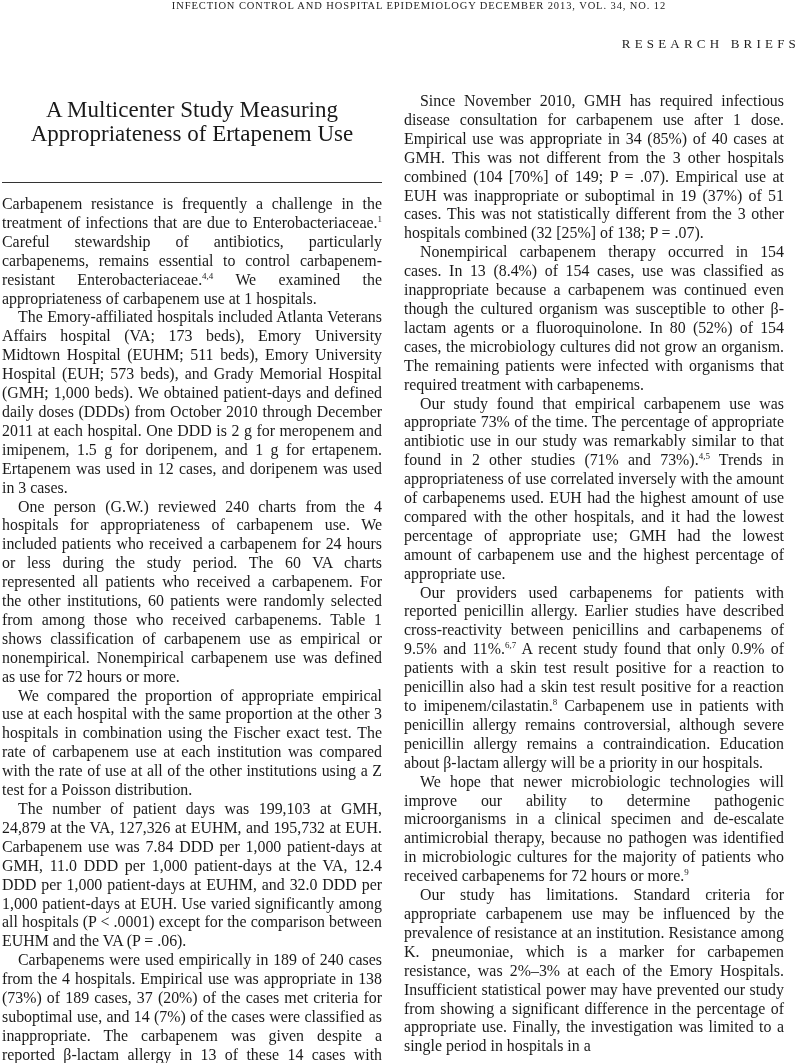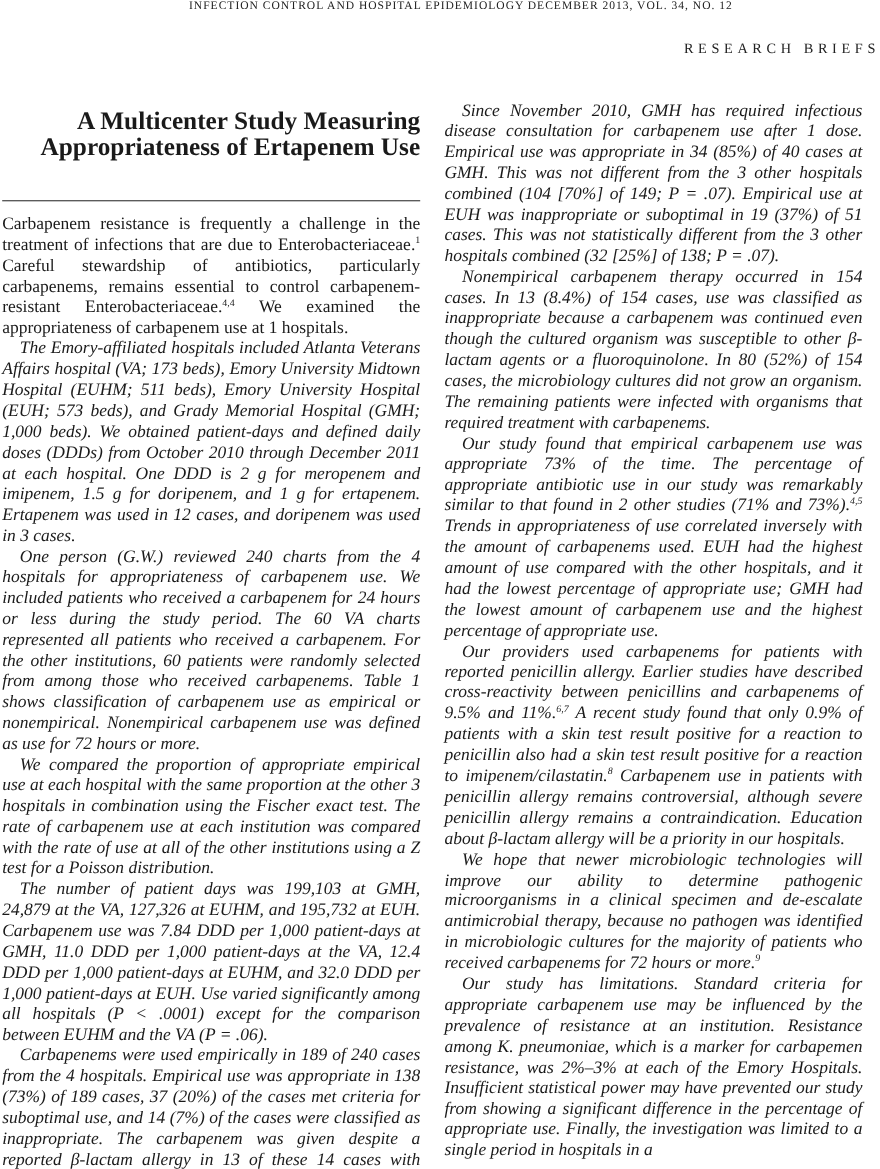--- a/index.html
+++ b/index.html
@@ -17,28 +17,28 @@
     font-size: 13px; letter-spacing: 4.2px; text-transform: uppercase; color: #222;
   }
   .col {
     position: absolute; top: 90px; width: 380px;
     font-size: 15.9px; line-height: 18.9px; text-align: justify;
     hyphens: manual;
   }
   .col-left { left: 2px; }
   .col-right { left: 404px; top: 92px; }
   .title {
-    font-size: 23px; line-height: 24px; font-weight: bold; margin: 8px 0 0 0;
-    text-align: right; color: #1a1a1a;
+    font-size: 23px; line-height: 24px; font-weight: normal; margin: 8px 0 0 0;
+    text-align: center; color: #1a1a1a;
   }
   .rule {
     border: none; border-top: 1px solid #333; margin: 36px 0 12px 0; width: 380px;
   }
   p { margin: 0; text-indent: 0; }
-  p.indent { text-indent: 16px; font-style: italic; }
+  p.indent { text-indent: 16px; }
   sup { font-size: 9px; line-height: 0; vertical-align: 6px; }
 </style>
 </head>
 <body>
 
 <div class="running-head">Infection Control and Hospital Epidemiology   December 2013, Vol. 34, No. 12</div>
 <div class="section-head">Research Briefs</div>
 
 <div class="col col-left">
   <h1 class="title">

